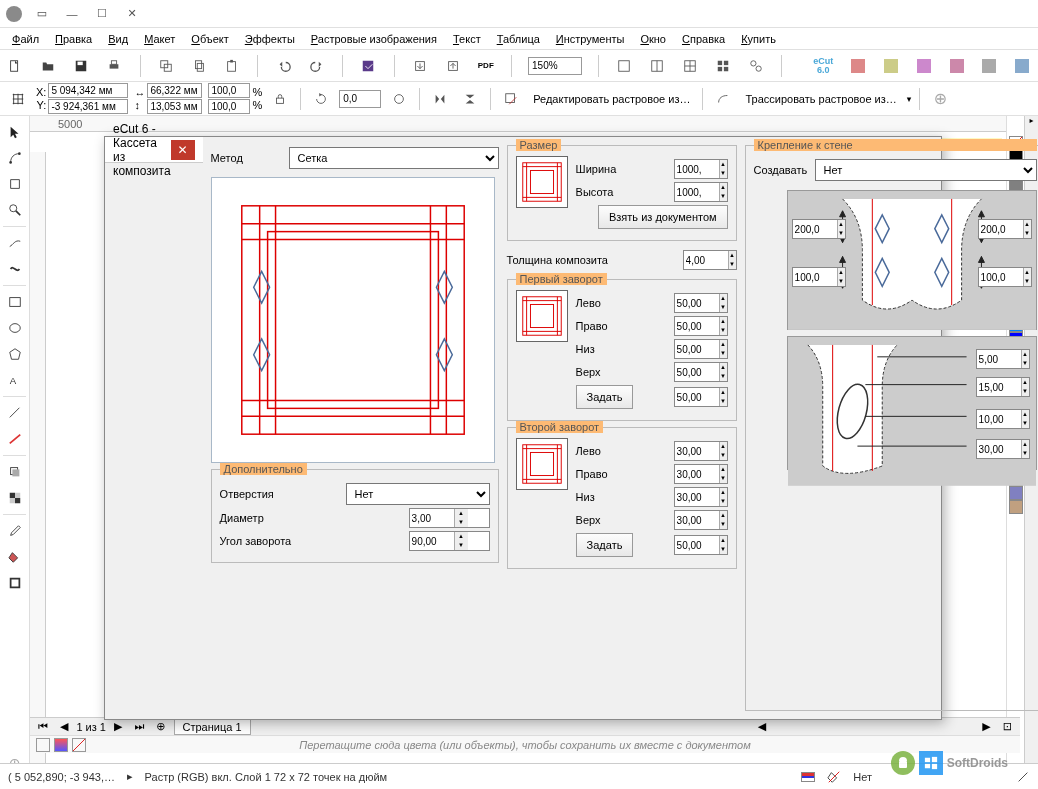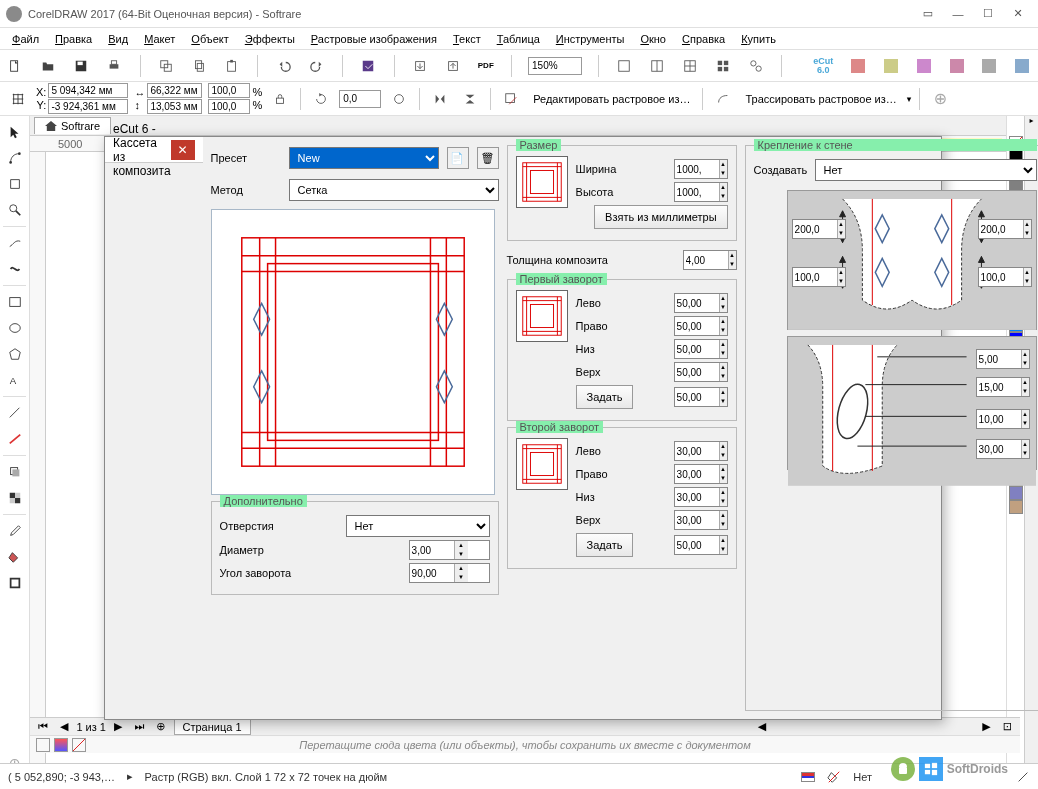--- a/index.html
+++ b/index.html
@@ -80,21 +80,21 @@
 .dlg-row { display: flex; align-items: center; gap: 8px; margin: 2px 0; }
 .dlg-label { width: 70px; font-size: 11px; }
 .dlg-select { flex: 1; height: 22px; border: 1px solid #777; background: #fff; font-size: 11px; padding: 0 4px; }
 .dlg-select.hl { background: #0066cc; color: #fff; }
 .dlg-sqbtn { width: 22px; height: 22px; border: 1px solid #999; background: #f0f0f0; cursor: pointer; display: flex; align-items: center; justify-content: center; }
 
 .preview-box { width: 284px; height: 286px; border: 1px solid #a8b8c8; background: #fff; position: relative; }
 .preview-svg { width: 100%; height: 100%; }
 
 .fieldset { border: 1px solid #bbb; padding: 6px 8px 8px; position: relative; }
-.fieldset-title { font-size: 11px; color: #555; position: relative; top: -13px; background: #86efac; padding: 0 4px; display: inline; }
+.fieldset-title { font-size: 11px; color: #555; position: relative; top: -13px; background: #fdba74; padding: 0 4px; display: inline; }
 .fieldset-body { margin-top: -8px; }
 
 .num-row { display: flex; align-items: center; gap: 6px; margin: 3px 0; }
 .num-label { width: 55px; font-size: 11px; }
 .num-label.wide { width: 120px; }
 .spinner { display: flex; width: 81px; height: 20px; border: 1px solid #888; background: #fff; }
 .spinner input { border: none; width: 44px; font-size: 10px; padding: 0 2px; outline: none; }
 .spinner .spin-btns { width: 14px; display: flex; flex-direction: column; border-left: 1px solid #aaa; }
 .spinner .sb { flex: 1; font-size: 6px; text-align: center; line-height: 8px; background: #eee; cursor: pointer; }
 .spinner.sm { width: 54px; }
@@ -111,21 +111,20 @@
 .dlg-footer .dlg-btn { width: 80px; }
 
 .icn { width: 14px; height: 14px; display: inline-block; }
 svg { display: block; }
 </style>
 </head>
 <body>
 
 <div class="titlebar">
   <div class="logo"></div>
-  <div class="title">CorelDRAW 2017 (64-Bit Оценочная версия) - Softrare</div>
   <div class="win-btns">
     <div class="win-btn">▭</div>
     <div class="win-btn">—</div>
     <div class="win-btn">☐</div>
     <div class="win-btn">✕</div>
   </div>
 </div>
 
 <div class="menubar">
   <span class="menu-item">Файл</span>
@@ -471,26 +470,20 @@
     <div class="tool-btn">
         <svg width="14" height="14" viewBox="0 0 16 16">
           <rect x="3" y="3" width="10" height="10" fill="none" stroke="#333" stroke-width="2"></rect>
         </svg>
       </div>
     <div style="flex:1"></div>
     <div class="tool-btn" style="color:#aaa;font-size:14px">⊕</div>
   </div>
 
   <div class="canvas-wrap">
-    <div class="tab-area">
-      <div class="doc-tab">
-        <span class="home-icon"></span>
-        <span>Softrare</span>
-      </div>
-    </div>
     <div class="ruler-h">
       <span style="position:absolute;left:28px;top:2px">5000</span>
     </div>
     <div class="units-label">миллиметры</div>
     <div style="position:absolute;left:0;top:36px;bottom:0;width:16px" class="ruler-v"></div>
     <div class="canvas-inner"></div>
   </div>
 
   <div class="color-palette">
     <div class="color-swatch" style="background:#fff;position:relative">
@@ -579,21 +572,21 @@
     </span>
   <span>Нет</span>
   <span style="width:120px"></span>
   <span>
       <svg width="14" height="14" viewBox="0 0 16 16">
         <path d="M3 13l10-10" stroke="#333"></path>
       </svg>
     </span>
 </div>
 
-<div style="position:absolute;right:30px;bottom:8px;z-index:200;display:flex;align-items:center;gap:4px;opacity:0.85">
+<div style="position:absolute;right:30px;bottom:14px;z-index:200;display:flex;align-items:center;gap:4px;opacity:0.85">
   <div style="width:24px;height:24px;border-radius:50%;background:#7cb342;display:flex;align-items:center;justify-content:center">
       <svg width="16" height="16" viewBox="0 0 16 16">
         <rect x="4" y="6" width="8" height="7" rx="1" fill="#fff"></rect>
         <circle cx="6" cy="4" r="0.8" fill="#fff"></circle>
         <circle cx="10" cy="4" r="0.8" fill="#fff"></circle>
         <path d="M4 6a4 4 0 0 1 8 0z" fill="#fff"></path>
       </svg>
     </div>
   <div style="width:24px;height:24px;background:#2196f3;display:flex;align-items:center;justify-content:center">
       <svg width="14" height="14" viewBox="0 0 16 16">
@@ -607,26 +600,20 @@
 </div>
 
 <div class="dialog">
   <div class="dlg-title">
     <span class="dlg-title-text">eCut 6 - Кассета из композита</span>
     <div class="dlg-close">✕</div>
   </div>
   <div class="dlg-body">
 
     <div class="dlg-col c1">
-      <div class="dlg-row">
-        <span class="dlg-label">Пресет</span>
-        <select class="dlg-select hl"><option>New</option></select>
-        <div class="dlg-sqbtn">📄</div>
-        <div class="dlg-sqbtn">🗑</div>
-      </div>
       <div class="dlg-row">
         <span class="dlg-label">Метод</span>
         <select class="dlg-select"><option>Сетка</option></select>
       </div>
       <div class="preview-box">
         <svg class="preview-svg" viewBox="0 0 284 286">
           <g stroke="#d00" stroke-width="1.5" fill="none">
 
             <rect x="30" y="28" width="224" height="230"></rect>
 
@@ -716,21 +703,21 @@
                 <div style="flex:1"></div>
                 <div class="spinner sm">
                   <input value="1000," style="">
                   <div class="spin-btns">
                     <div class="sb">▲</div>
                     <div class="sb">▼</div>
                   </div>
                 </div>
               </div>
             <div class="num-row" style="justify-content:flex-end">
-                <button class="dlg-btn">Взять из миллиметры</button>
+                <button class="dlg-btn">Взять из документом</button>
               </div>
           </div>
         </div>
       </div>
       <div class="num-row">
         <span class="num-label wide">Толщина композита</span>
         <div style="flex:1"></div>
         <div class="spinner sm">
             <input value="4,00" style="">
             <div class="spin-btns">

